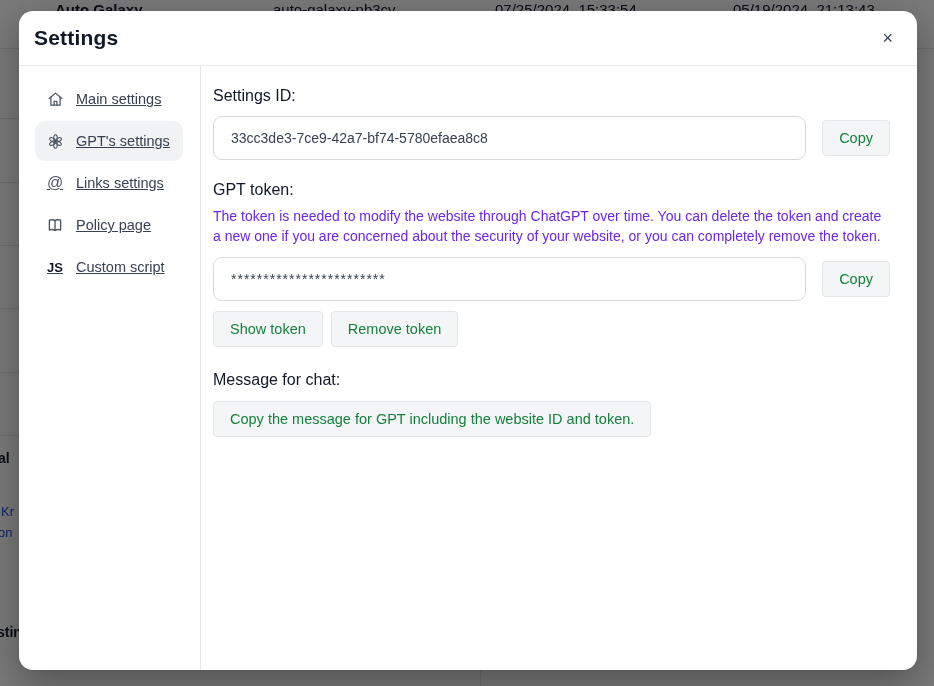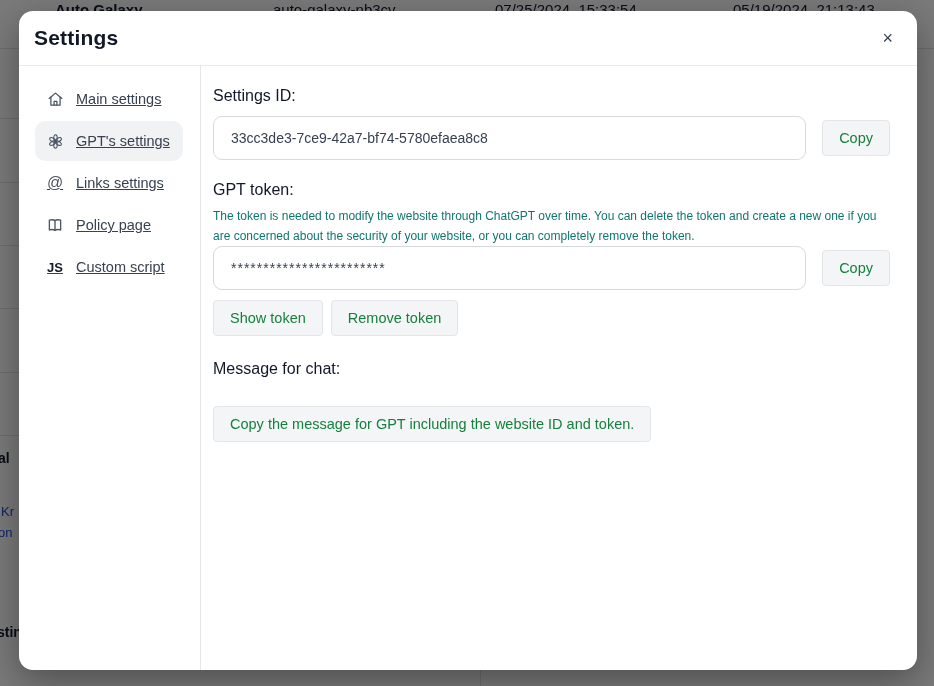--- a/index.html
+++ b/index.html
@@ -133,29 +133,30 @@
     padding: 0 16px;
     font-size: 14.5px;
     color: #15803d;
     font-family: inherit;
     cursor: pointer;
     white-space: nowrap;
   }
   .copy-btn { margin-left: 16px; flex: 0 0 auto; }
   .desc {
     max-width: 676px;
-    font-size: 12px;
+    font-size: 14px;
     line-height: 20px;
-    color: #0f766e;
+    color: #6d28d9;
+    margin-bottom: 11px;
   }
   .token-input { letter-spacing: 1px; }
   .btn-row { display: flex; gap: 8px; margin-top: 10px; }
   .gap-ws { height: 19px; }
   .gap-msg { height: 24px; }
-  .msg-label { margin-bottom: 28px; }
+  .msg-label { margin-bottom: 12px; }
   .wide-btn { display: inline-block; }
 </style>
 </head>
 <body>
 
 <div class="backdrop">
   <div class="bg-top-row">
     <span class="bg-cell bold" style="left:55px">Auto Galaxy</span>
     <span class="bg-cell" style="left:273px">auto-galaxy-nb3cv</span>
     <span class="bg-cell" style="left:495px">07/25/2024, 15:33:54</span>

